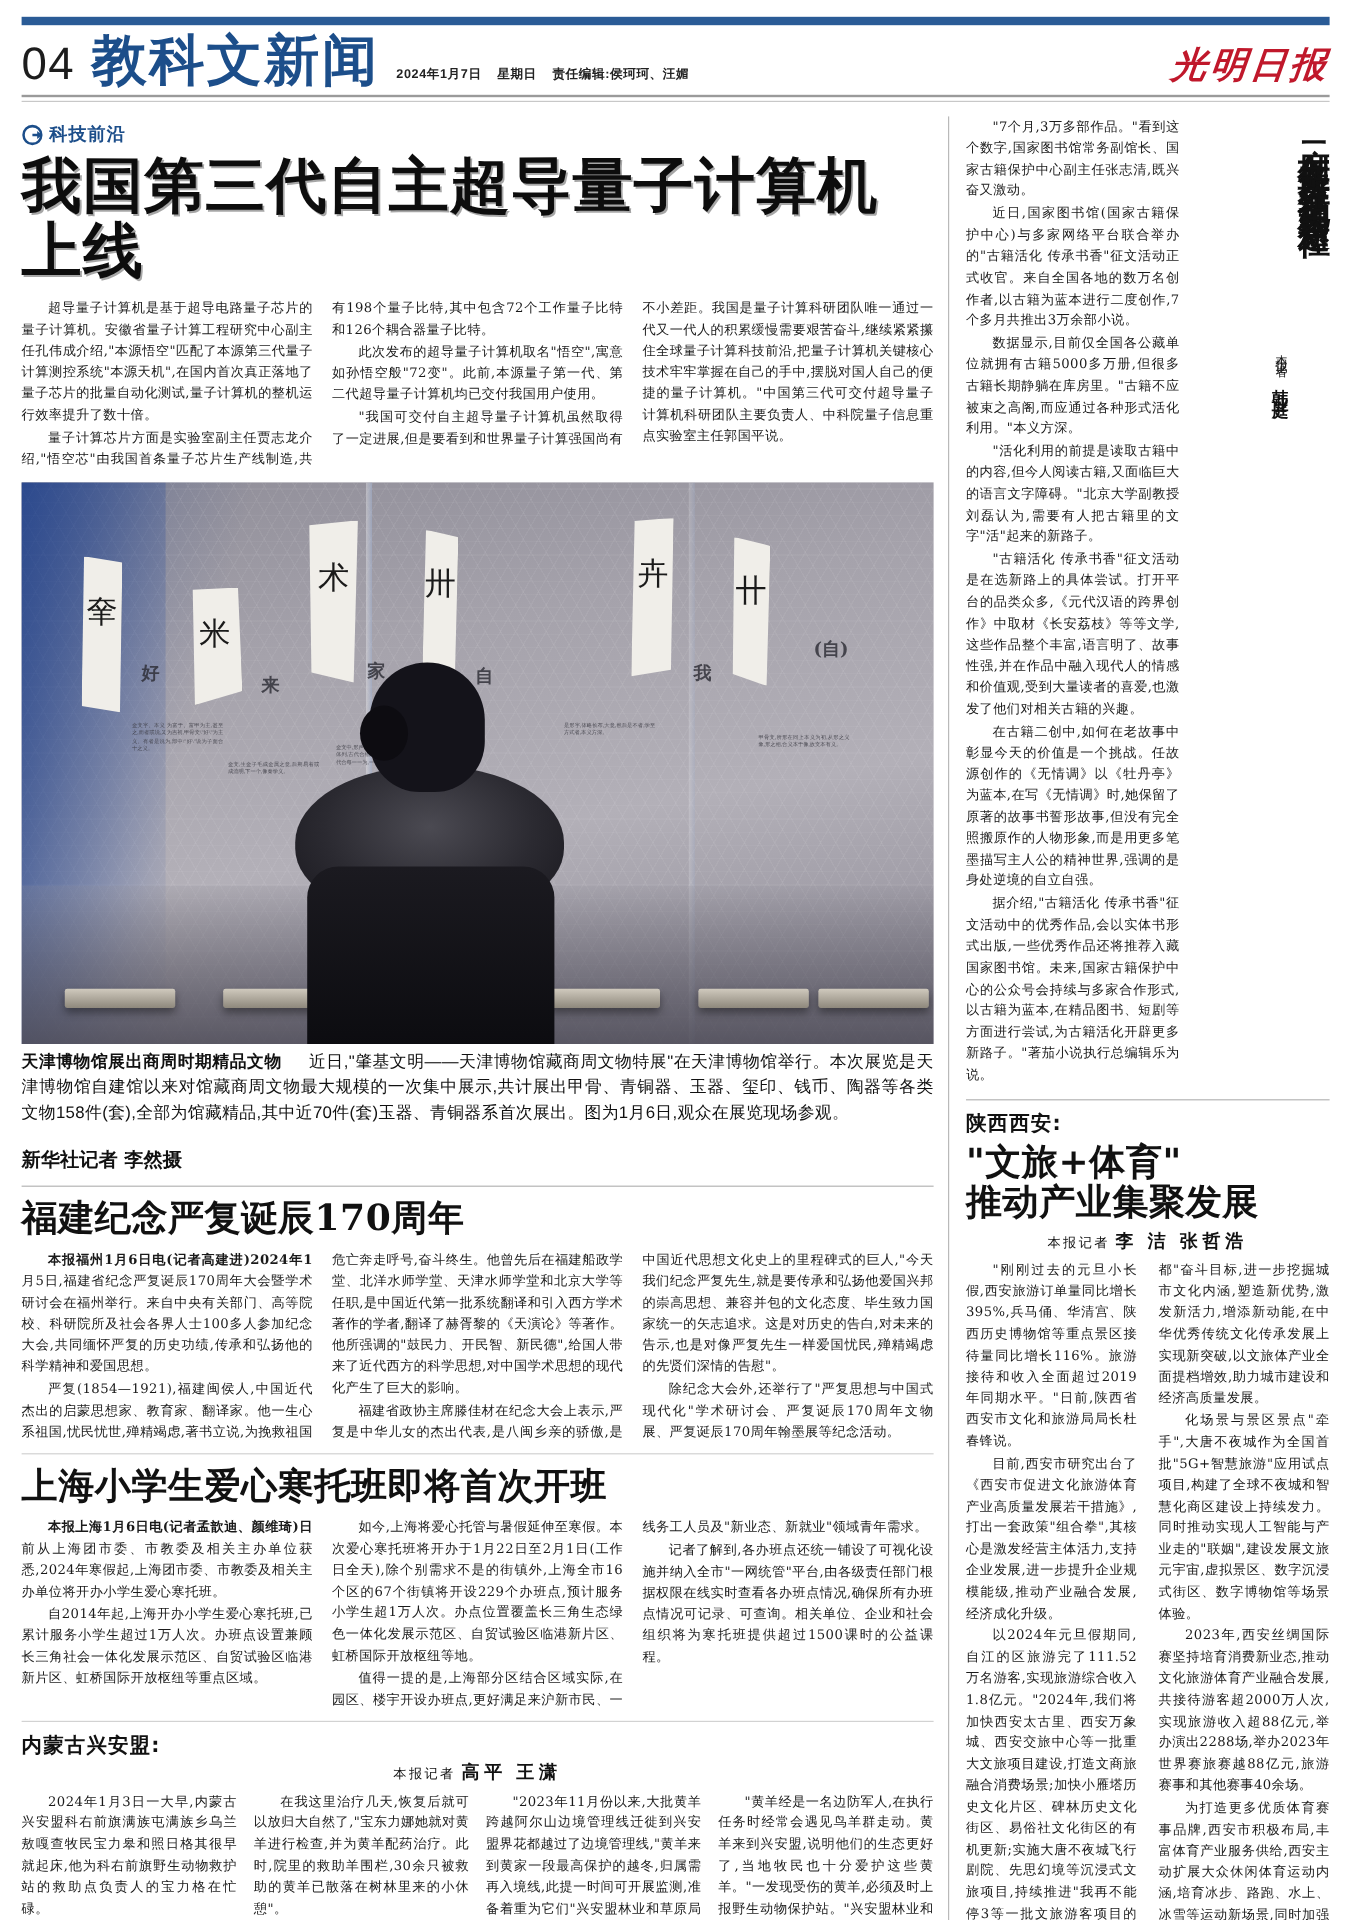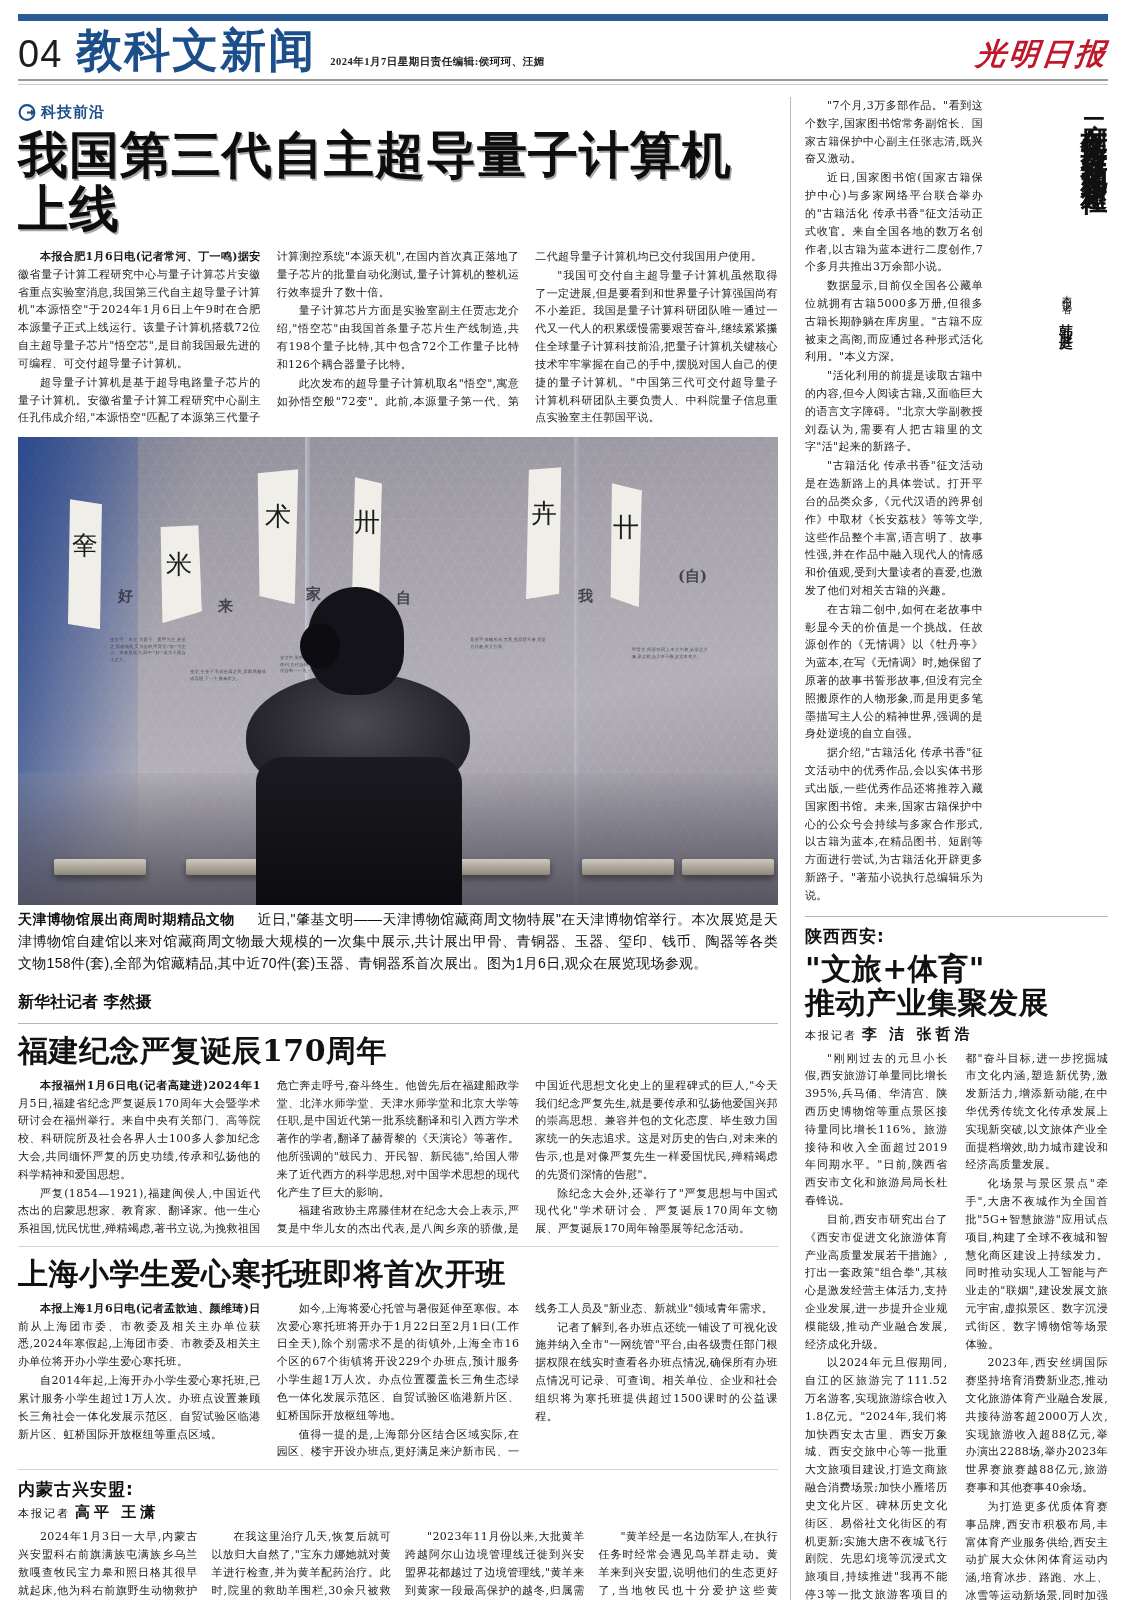--- a/index.html
+++ b/index.html
@@ -26,22 +26,22 @@
     color:#1d1d1d; line-height:1; padding-bottom:2px;
   }
   .section-name {
     font-size:46px; font-weight:bold; color:#1c4e8a;
     letter-spacing:2px; line-height:1;
     font-family:"DejaVu Sans","Liberation Sans",sans-serif;
     padding-bottom:2px;
   }
   .issue-info {
     font-size:10.5px; color:#222; letter-spacing:.5px;
-    padding-bottom:6px; display:flex; 
-    font-family:Liberation Serif, serif;
+    padding-bottom:6px; display:flex; gap:13px;
+    font-family:Liberation Sans, sans-serif;
     font-weight:bold;
   }
   .brand {
     position:absolute; right:0; bottom:4px;
     font-size:30px; color:#c0182b; font-weight:bold;
     font-family:"DejaVu Serif","Liberation Serif",serif;
     letter-spacing:3px; font-style:italic;
     transform:skewX(-6deg);
   }
   .mast-rule { height:2px; background:#9a9a9a; margin-bottom:3px; }
@@ -73,21 +73,22 @@
     font-size:30px; line-height:1.15; margin:10px 0 8px 0;
     font-weight:bold; letter-spacing:.5px;
     font-family:"DejaVu Serif","Liberation Serif",serif;
   }
   .kicker {
     font-size:17px; font-weight:bold; letter-spacing:1px; margin:6px 0 2px 0;
     font-family:"DejaVu Sans","Liberation Sans",sans-serif;
   }
   .byline {
     font-size:11px; letter-spacing:2px; margin:2px 0 6px 0;
-    font-family:Liberation Sans, sans-serif;
+    font-family:Liberation Serif, serif;
+    text-align:center;
   }
   .byline b { font-size:15px; letter-spacing:4px; font-weight:bold; }
 
   
   .cols2 { column-count:2; column-gap:18px; }
   .cols3 { column-count:3; column-gap:16px; }
   .cols4 { column-count:4; column-gap:14px; }
   .bodytext p {
     font-size:11px; line-height:1.62; margin:0 0 1px 0;
     text-indent:2em; text-align:justify;
@@ -230,21 +231,20 @@
             <path d="M9 9.5 H17" stroke="#1c4e8a" stroke-width="2.1" fill="none"></path>
             <path d="M13 6.2 L17 9.5 L13 12.8" fill="#1c4e8a"></path>
           </svg>
         </span>
         <span class="topic-txt">科技前沿</span>
       </div>
 
       <h1 class="lead">我国第三代自主超导量子计算机上线</h1>
 
       <div class="bodytext cols3">
-        <p class="lead-p">本报合肥1月6日电(记者常河、丁一鸣)据安徽省量子计算工程研究中心与量子计算芯片安徽省重点实验室消息,我国第三代自主超导量子计算机"本源悟空"于2024年1月6日上午9时在合肥本源量子正式上线运行。该量子计算机搭载72位自主超导量子芯片"悟空芯",是目前我国最先进的可编程、可交付超导量子计算机。</p>
         <p>超导量子计算机是基于超导电路量子芯片的量子计算机。安徽省量子计算工程研究中心副主任孔伟成介绍,"本源悟空"匹配了本源第三代量子计算测控系统"本源天机",在国内首次真正落地了量子芯片的批量自动化测试,量子计算机的整机运行效率提升了数十倍。</p>
         <p>量子计算芯片方面是实验室副主任贾志龙介绍,"悟空芯"由我国首条量子芯片生产线制造,共有198个量子比特,其中包含72个工作量子比特和126个耦合器量子比特。</p>
         <p>此次发布的超导量子计算机取名"悟空",寓意如孙悟空般"72变"。此前,本源量子第一代、第二代超导量子计算机均已交付我国用户使用。</p>
         <p>"我国可交付自主超导量子计算机虽然取得了一定进展,但是要看到和世界量子计算强国尚有不小差距。我国是量子计算科研团队唯一通过一代又一代人的积累缓慢需要艰苦奋斗,继续紧紧攥住全球量子计算科技前沿,把量子计算机关键核心技术牢牢掌握在自己的手中,摆脱对国人自己的便捷的量子计算机。"中国第三代可交付超导量子计算机科研团队主要负责人、中科院量子信息重点实验室主任郭国平说。</p>
       </div>
 
       <div class="photo museum-photo" style="margin-top:10px;">
         <div class="weave"></div>
         <div class="glass"></div>
         <div class="pillar" style="left:287px;"></div>

